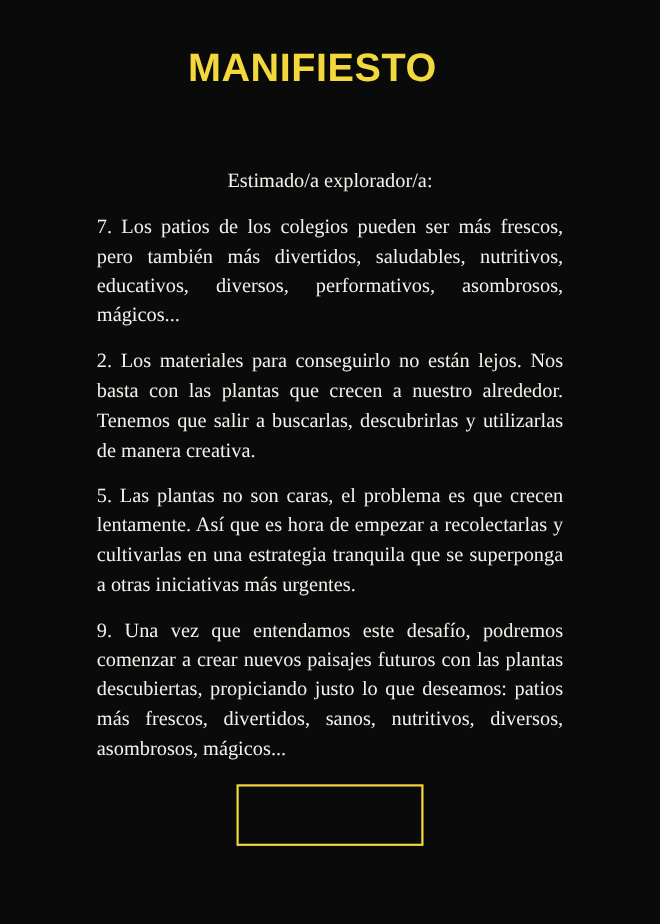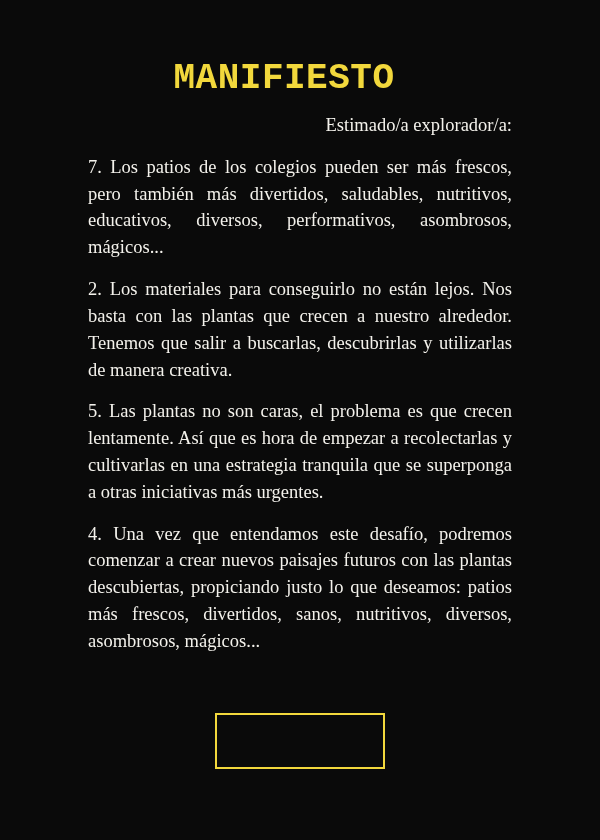--- a/index.html
+++ b/index.html
@@ -15,26 +15,26 @@
   }
   .page {
     position: relative;
     width: 600px;
     height: 840px;
     background: #0a0a0a;
     box-sizing: border-box;
   }
   .title {
     position: absolute;
-    top: 60px;
+    top: 43px;
     left: 0;
     width: 568px;
     text-align: center;
     color: #f2d83c;
-    font-family: Liberation Mono, monospace;
+    font-family: Liberation Sans, sans-serif;
     font-weight: 700;
     font-size: 36px;
     letter-spacing: 0.5px;
     line-height: 1.05;
   }
   .body-block {
     position: absolute;
     top: 112px;
     left: 88px;
     width: 424px;
@@ -46,21 +46,22 @@
     line-height: 1.45;
     text-align: justify;
     margin: 0 0 15px 0;
     hyphens: auto;
     -webkit-hyphens: auto;
   }
   .para.last {
     margin-bottom: 0;
   }
   .para.nojustify {
-    text-align: right;
+    text-align: center;
+    margin-top: 40px;
   }
   .sign-wrap {
     position: absolute;
     top: 713px;
     left: 0;
     width: 600px;
     display: flex;
     justify-content: center;
   }
   .sign-box {
@@ -80,21 +81,21 @@
 
   <div class="body-block">
     <p class="para nojustify">Estimado/a explorador/a:</p>
 
     <p class="para">7. Los patios de los colegios pueden ser más frescos, pero también más divertidos, saludables, nutritivos, educativos, diversos, performativos, asombrosos, mágicos...</p>
 
     <p class="para">2. Los materiales para conseguirlo no están lejos. Nos basta con las plantas que crecen a nuestro alrededor. Tenemos que salir a buscarlas, descubrirlas y utilizarlas de manera creativa.</p>
 
     <p class="para">5. Las plantas no son caras, el problema es que crecen lentamente. Así que es hora de empezar a recolectarlas y cultivarlas en una estrategia tranquila que se superponga a otras iniciativas más urgentes.</p>
 
-    <p class="para">4. Una vez que entendamos este desafío, podremos comenzar a crear nuevos paisajes futuros con las plantas descubiertas, propiciando justo lo que deseamos: patios más frescos, divertidos, sanos, nutritivos, diversos, asombrosos, mágicos...</p>
+    <p class="para">9. Una vez que entendamos este desafío, podremos comenzar a crear nuevos paisajes futuros con las plantas descubiertas, propiciando justo lo que deseamos: patios más frescos, divertidos, sanos, nutritivos, diversos, asombrosos, mágicos...</p>
 
   </div>
 
   <div class="sign-wrap">
     <div class="sign-box"></div>
   </div>
 
 </div>
 
 </body></html>

